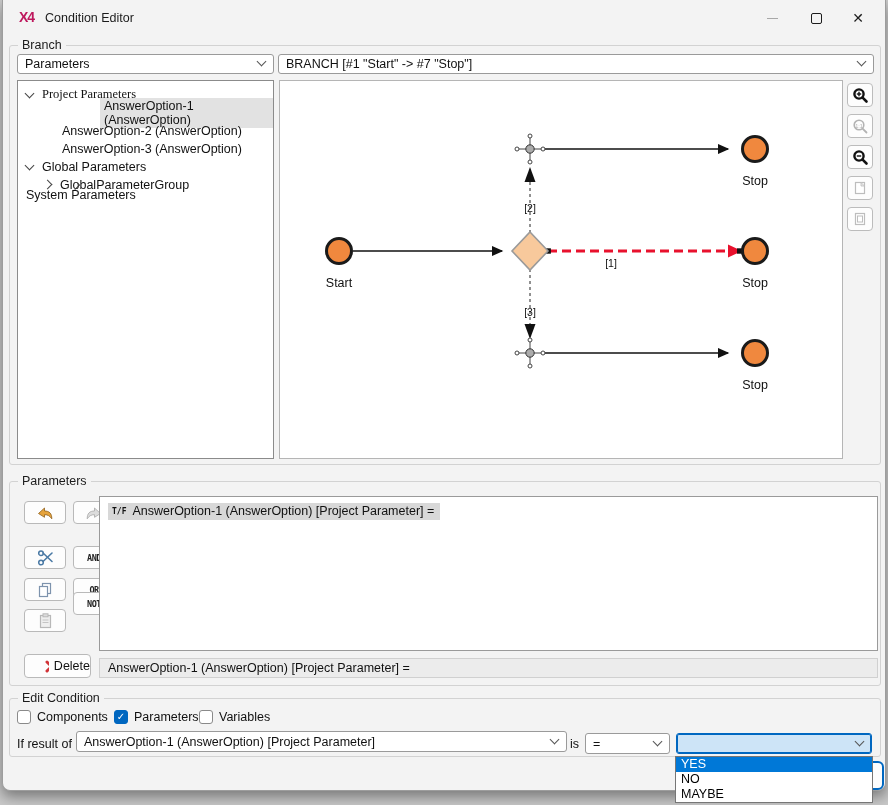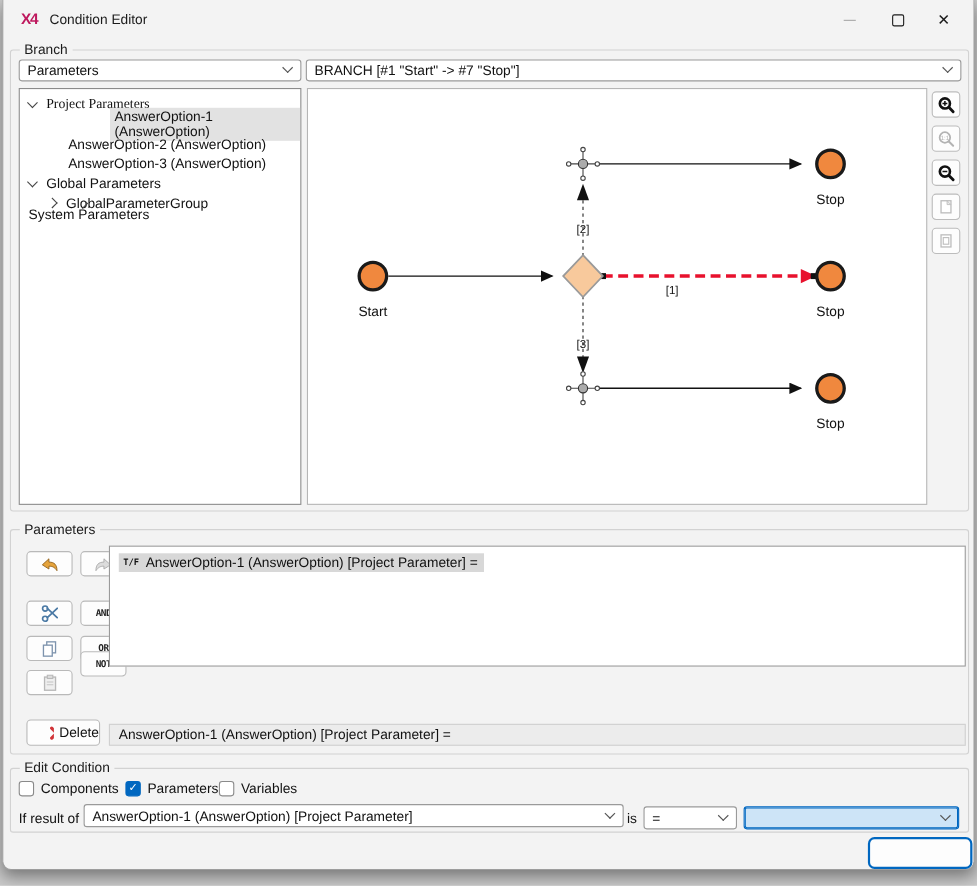--- a/index.html
+++ b/index.html
@@ -41,21 +41,21 @@
   
   #diagram { left:269px; top:34px; width:564px; height:379px; border:1px solid #b5b5b5; }
   .zbtn { position:absolute; left:837px; width:26px; height:24px; background:#fdfdfd; border:1px solid #bcbcbc;
           border-radius:4px; display:flex; align-items:center; justify-content:center; }
   
   .tbtn { position:absolute; width:42px; height:23px; background:#fdfdfd; border:1px solid #b9b9b9; border-radius:4px;
           display:flex; align-items:center; justify-content:center; font-size:8.5px; font-weight:bold;
           font-family:"DejaVu Sans Mono",monospace; color:#222; letter-spacing:-0.5px; }
   #btn-delete { position:absolute; left:14px; top:172px; width:67px; height:24px; background:#fdfdfd; border:1px solid #b9b9b9;
           border-radius:4px; display:flex; align-items:center; justify-content:center; gap:5px; font-size:12.5px; color:#111;padding-left:20px; }
-  #cond-area { left:89px; top:14px; width:779px; height:110px; border:1px solid #9a9a9a; }
+  #cond-area { left:89px; top:14px; width:779px; height:155px; border:1px solid #9a9a9a; }
   .chip { position:absolute; left:8px; top:6px; background:#d8d8d8; padding:1px 6px 2px 4px; font-size:12.5px; color:#111;
           display:flex; align-items:center; gap:6px; }
   .chip .badge { font-size:8px; font-weight:bold; font-family:"DejaVu Sans Mono",monospace; }
   #cond-summary { position:absolute; left:89px; top:176px; width:779px; height:20px; background:#ececec;
           border:1px solid #d0d0d0; font-size:12.5px; color:#111; display:flex; align-items:center; padding-left:8px; }
   
   .cbrow { position:absolute; top:11px; display:flex; align-items:center; gap:6px; font-size:12.5px; color:#111; }
   .cbox { width:14px; height:14px; border:1px solid #8a8a8a; border-radius:3px; background:#fff;
           display:flex; align-items:center; justify-content:center; }
   .cbox.checked { background:#0067c0; border-color:#0067c0; color:#fff; font-size:10px; line-height:1; }
@@ -328,14 +328,19 @@
       <span class="chev"></span>
     </div>
     <div class="combo focused" style="left:666px; top:34px; width:196px; height:21px;">
       <span></span>
       <span class="chev"></span>
     </div>
   </div>
 
   <div id="hidden-btn"></div>
 
+  <div id="popup">
+    <div class="opt sel">YES</div>
+    <div class="opt">NO</div>
+    <div class="opt">MAYBE</div>
+  </div>
 
 </div>
 
 </body></html>

